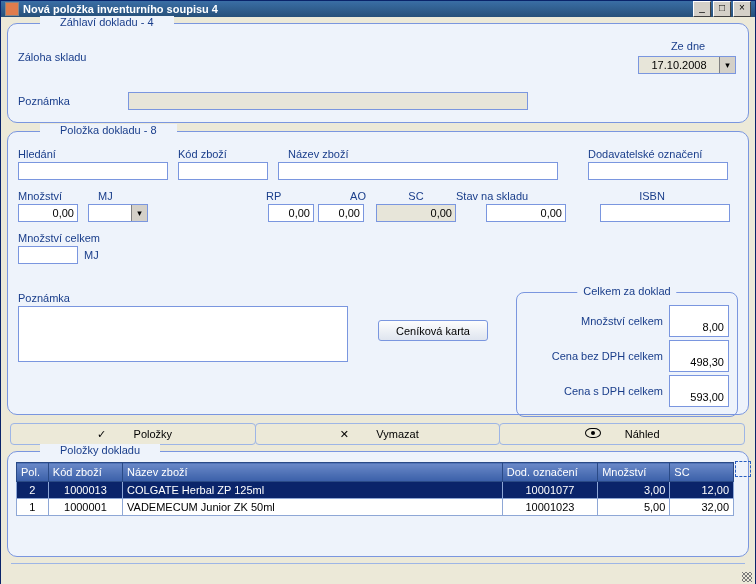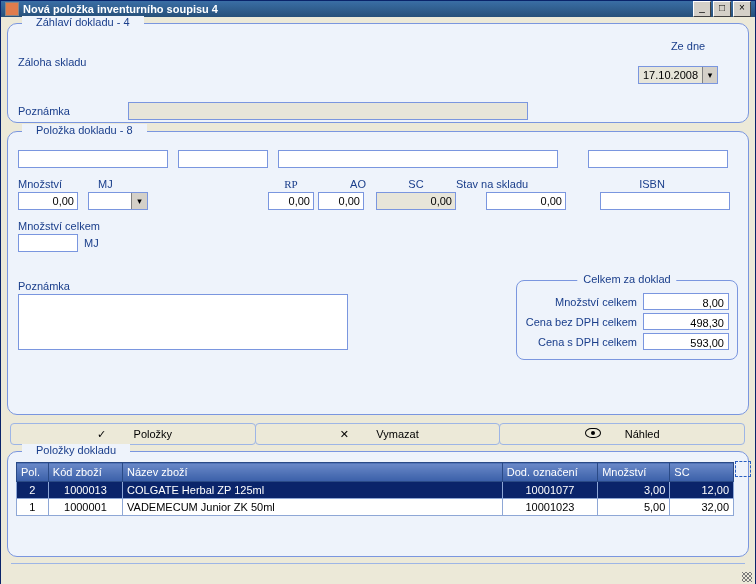--- a/index.html
+++ b/index.html
@@ -57,23 +57,23 @@
     border: 1px solid #7a96df;
     border-radius: 10px;
     background: #eef3fb;
     position: relative;
     margin-bottom: 8px;
     padding: 16px 10px 10px 10px;
   }
   .panel-legend {
     position: absolute;
     top: -8px;
-    left: 14px;
+    left: 32px;
     background: #eef3fb;
-    padding: 0 14px;
+    padding: 0 20px;
     color: #1a3e8b;
     font-size: 11px;
   }
   .row { display: flex; align-items: center; }
   .lbl { color: #1a3e8b; font-size: 11px; }
   input.txt, .select, .date {
     border: 1px solid #7a96df;
     background: #fff;
     height: 18px;
     padding: 1px 3px;
@@ -122,23 +122,23 @@
     position: relative;
     padding: 12px 8px 6px 8px;
     width: 222px;
   }
   .totals-legend {
     position: absolute; top: -8px; left: 50%; transform: translateX(-50%);
     background: #eef3fb; padding: 0 6px; color: #1a3e8b;
   }
   .tot-row { display: flex; align-items: center; justify-content: flex-end; gap: 6px; margin-bottom: 3px; }
   .tot-val {
-    width: 86px; height: 17px;
-    border: 1px solid #7a96df;
-    background: #fff; text-align: right; padding: 3px 4px;
+    width: 60px; height: 17px;
+    border: 1px solid #7a96df;
+    background: #fff; text-align: right; padding: 15px 4px;
   }
   .actionbar {
     display: flex;
     margin: 2px 4px 6px 4px;
   }
   .actionbar .aitem {
     flex: 1;
     display: flex; align-items: center; justify-content: center;
     gap: 24px;
     height: 22px;
@@ -230,49 +230,55 @@
 
   <div class="client">
 
     <div class="panel" style="height:100px;">
       <div class="panel-legend">Záhlaví dokladu - 4</div>
 
       <div class="row">
         <div class="lbl" style="width:110px;">Záloha skladu</div>
         <div style="flex:1"></div>
         <div style="text-align:center; width:100px;">
-          <div class="lbl" style="margin-bottom:14px;">Ze dne</div>
-          <div class="select" style="width:80px;">
+          <div class="lbl" style="margin-bottom:4px;">Ze dne</div>
+          <div class="select" style="width:98px;">
             <div class="sel-text">17.10.2008</div>
             <div class="sel-btn"></div>
           </div>
         </div>
       </div>
 
       <div class="row" style="margin-top:18px;">
         <div class="lbl" style="width:110px;">Poznámka</div>
         <input class="txt readonly" style="width: 400px;" readonly="" value="">
       </div>
     </div>
 
     <div class="panel" style="height:284px;">
       <div class="panel-legend">Položka dokladu - 8</div>
 
+      <div class="row">
+        <div class="lbl" style="width:150px;">Hledání</div>
+        <div class="lbl" style="width:100px; margin-left:10px;">Kód zboží</div>
+        <div class="lbl" style="width:270px; margin-left:10px;">Název zboží</div>
+        <div class="lbl" style="width:140px; margin-left:30px;">Dodavatelské označení</div>
+      </div>
       <div class="row" style="margin-top:2px;">
         <input class="txt" style="width: 150px;" value="">
         <input class="txt" style="width: 90px; margin-left: 10px;" value="">
         <input class="txt" style="width: 280px; margin-left: 10px;" value="">
         <input class="txt" style="width: 140px; margin-left: 30px;" value="">
       </div>
 
       <div class="row" style="margin-top:10px;">
         <div class="lbl" style="width:70px;">Množství</div>
         <div class="lbl" style="width:60px; margin-left:10px;">MJ</div>
         <div style="width:108px;"></div>
-        <div class="lbl" style="width:50px; text-align:center;font-family:Liberation Serif, serif;">RP</div>
+        <div class="lbl" style="width:50px; text-align:left;">RP</div>
         <div class="lbl" style="width:50px; text-align:right;">AO</div>
         <div class="lbl" style="width:80px; margin-left:10px; text-align:center;">SC</div>
         <div class="lbl" style="width:100px; ">Stav na skladu</div>
         <div class="lbl" style="width:100px; margin-left:46px; text-align:center;">ISBN</div>
       </div>
       <div class="row" style="margin-top:2px;">
         <input class="txt num" style="width: 60px; text-align: right;" value="0,00">
         <div class="select" style="width:60px; margin-left:10px;">
           <div class="sel-text" style="background:#fff;"></div>
           <div class="sel-btn"></div>
@@ -292,20 +298,21 @@
         <input class="txt" style="width: 60px;" value="">
         <div class="lbl" style="margin-left:6px;">MJ</div>
       </div>
 
       <div class="row" style="margin-top:28px; align-items:flex-start;">
         <div style="display:flex; flex-direction:column;">
           <div class="lbl">Poznámka</div>
           <textarea class="note" style="width: 330px; height: 56px; margin-top: 2px;"></textarea>
         </div>
         <div style="display:flex; flex-direction:column; gap:4px; margin-left:30px; margin-top:28px;">
+          <button class="btn" style="width:110px;">Ceníková karta</button>
         </div>
         <div style="flex:1"></div>
         <div class="totals-box">
           <div class="totals-legend">Celkem za doklad</div>
           <div class="tot-row">
             <div class="lbl">Množství celkem</div>
             <div class="tot-val">8,00</div>
           </div>
           <div class="tot-row">
             <div class="lbl">Cena bez DPH celkem</div>

